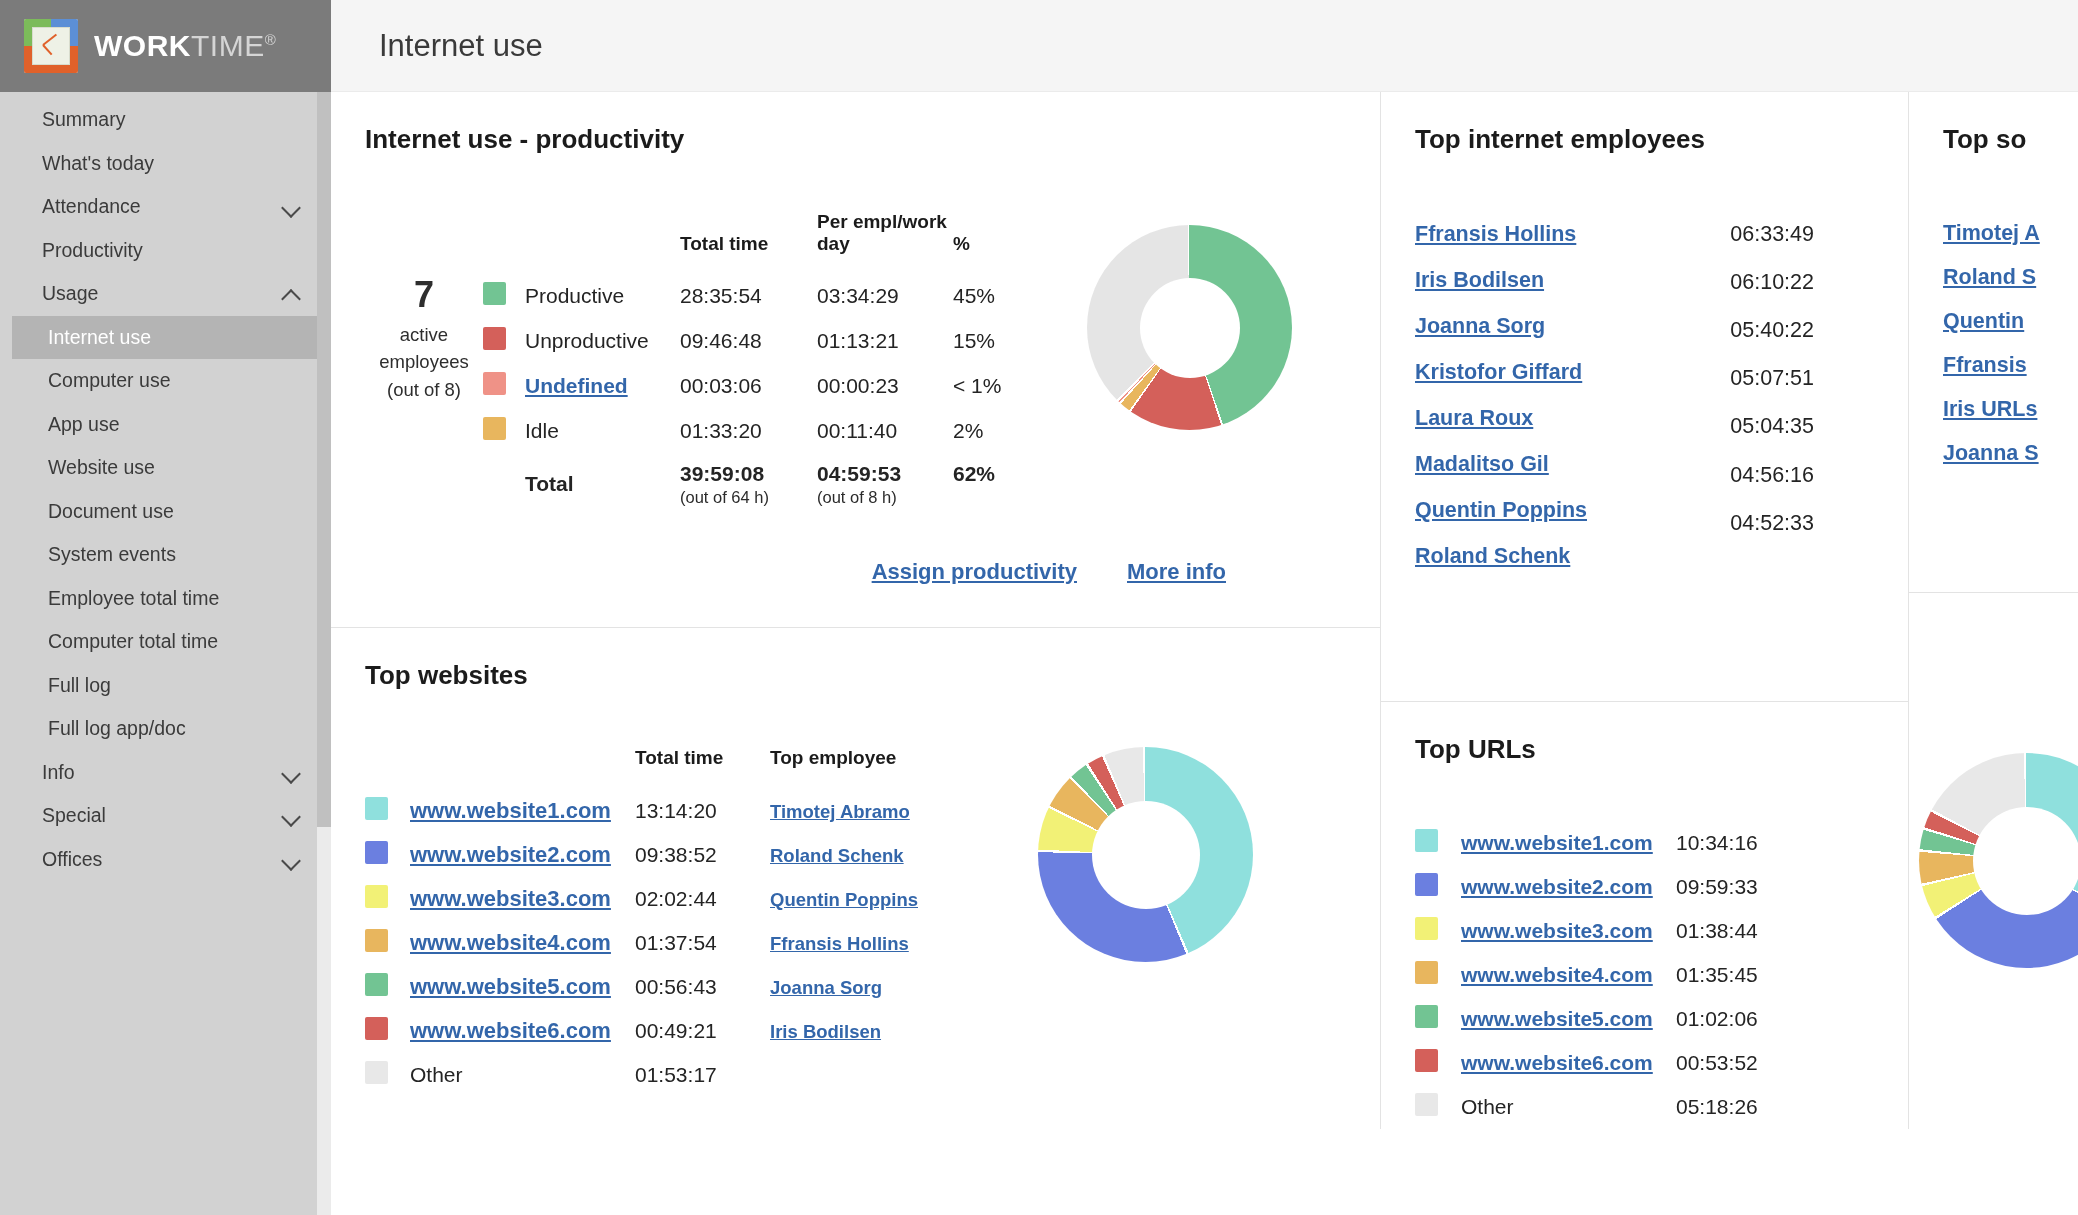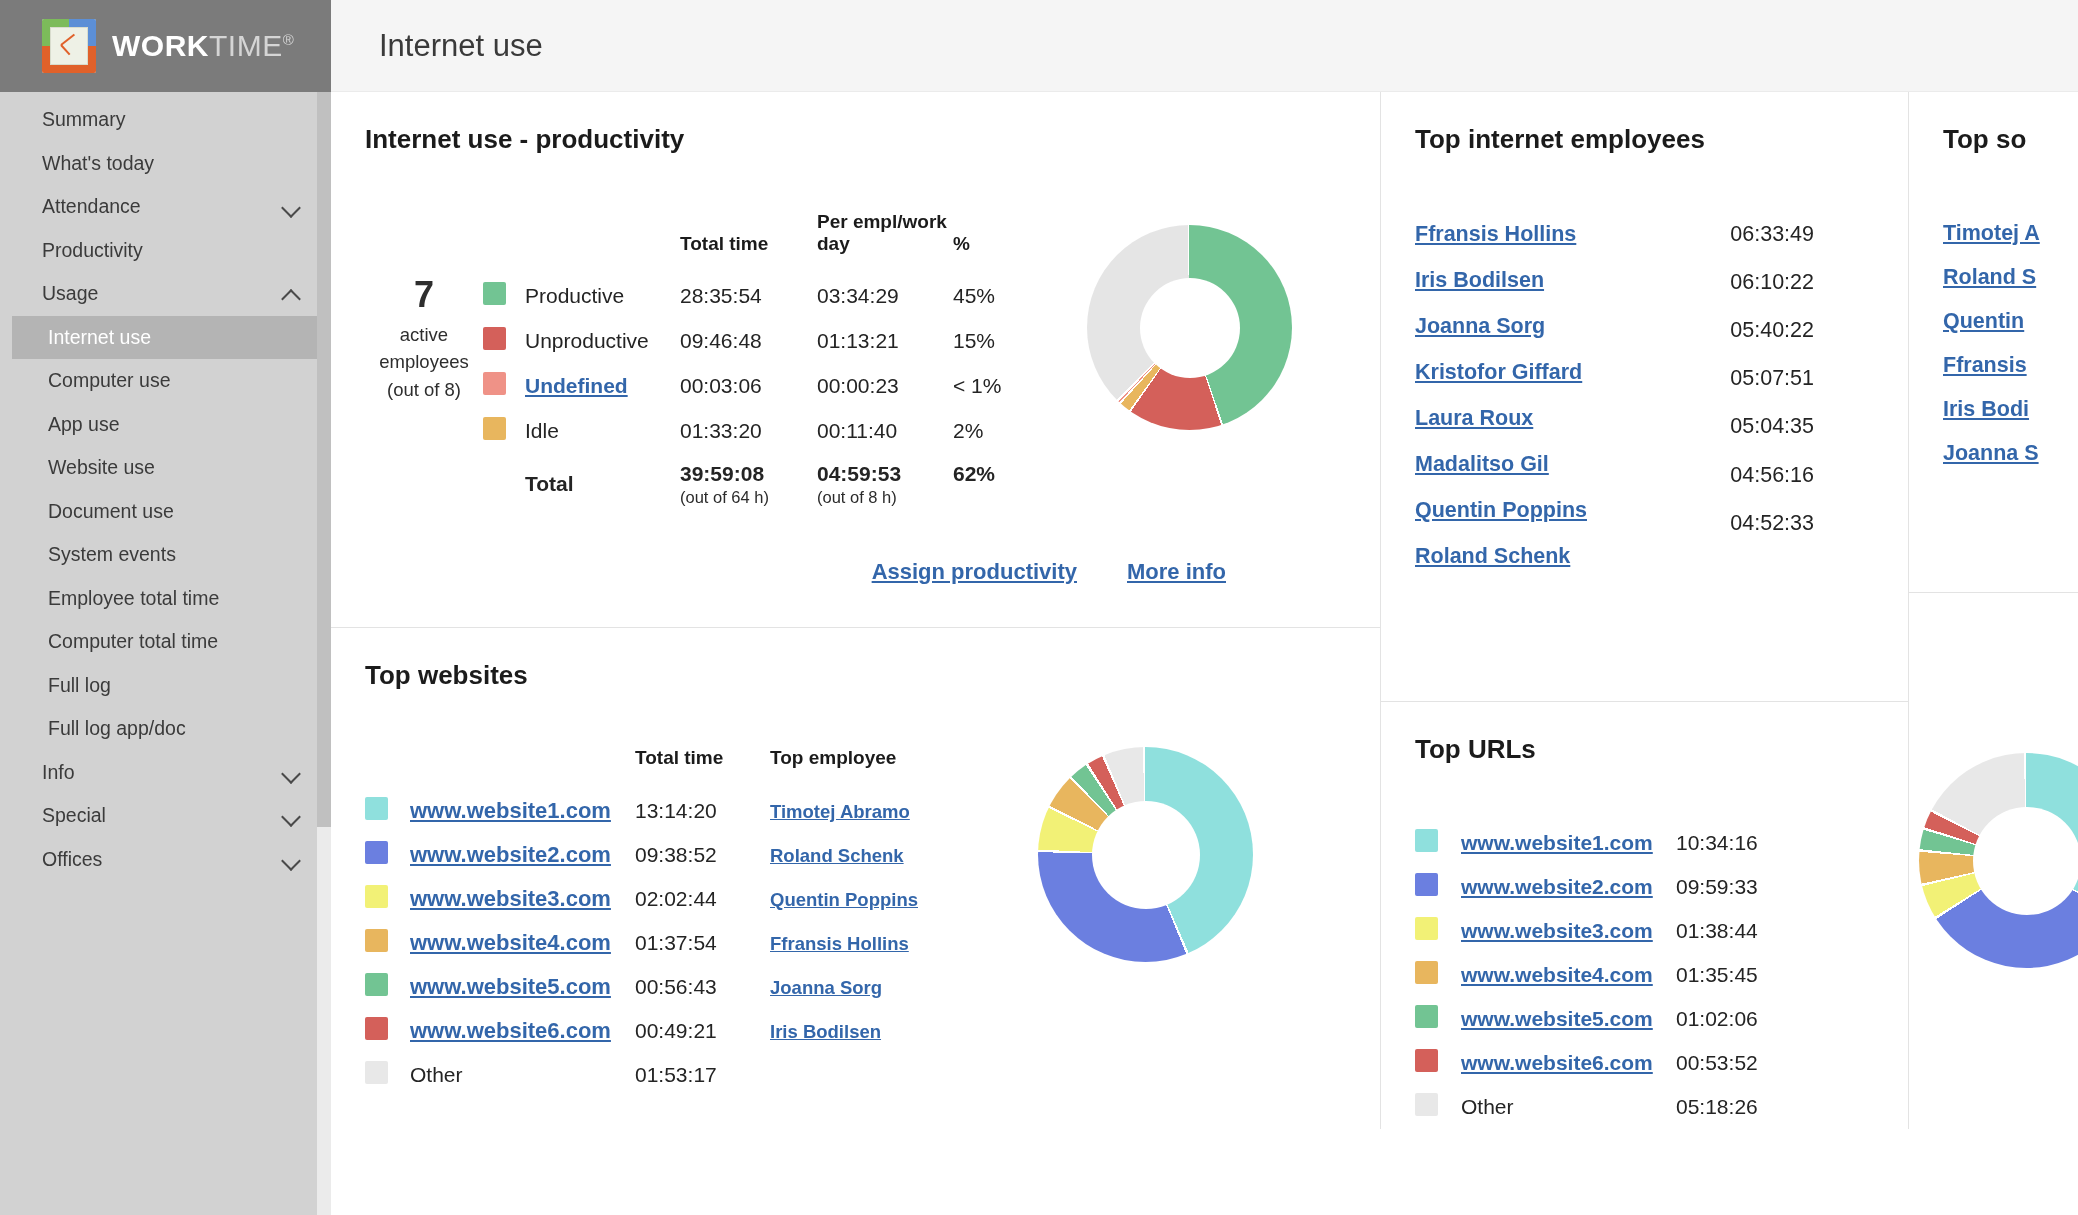--- a/index.html
+++ b/index.html
@@ -15,21 +15,21 @@
   .sidebar {
     width: 331px; height: 1215px;
     background: #d2d2d2;
     position: relative;
     flex: 0 0 331px;
   }
   .brand {
     height: 92px;
     background: #7b7b7b;
     display: flex; align-items: center;
-    padding-left: 42px;
+    padding-left: 24px;
     gap: 16px;
   }
   .logo-mark {
     width: 54px; height: 54px;
     position: relative;
     border-radius: 2px;
     overflow: hidden;
     background: #e8e8e0;
   }
   .logo-q { position: absolute; width: 50%; height: 50%; }
@@ -506,21 +506,21 @@
               <div class="emp-row">
                 <span class="nm lnk">Roland S</span>
               </div>
               <div class="emp-row">
                 <span class="nm lnk">Quentin</span>
               </div>
               <div class="emp-row">
                 <span class="nm lnk">Ffransis</span>
               </div>
               <div class="emp-row">
-                <span class="nm lnk">Iris Bodi</span>
+                <span class="nm lnk">Iris URLs</span>
               </div>
               <div class="emp-row">
                 <span class="nm lnk">Joanna S</span>
               </div>
             </div>
           <div class="hr" style="margin-top:117px;"></div>
         </section>
         <section class="card">
           <div style="padding-top:128px; padding-left:10px;">
             <div class="donut" id="donut-url" style="width: 215px; height: 215px; background: conic-gradient(rgb(143, 224, 221) 0deg, rgb(143, 224, 221) 121.186deg, rgb(255, 255, 255) 121.186deg, rgb(255, 255, 255) 122.586deg, rgb(107, 127, 224) 122.586deg, rgb(107, 127, 224) 237.058deg, rgb(255, 255, 255) 237.058deg, rgb(255, 255, 255) 238.458deg, rgb(242, 241, 118) 238.458deg, rgb(242, 241, 118) 256.134deg, rgb(255, 255, 255) 256.134deg, rgb(255, 255, 255) 257.534deg, rgb(232, 182, 94) 257.534deg, rgb(232, 182, 94) 274.642deg, rgb(255, 255, 255) 274.642deg, rgb(255, 255, 255) 276.042deg, rgb(114, 196, 147) 276.042deg, rgb(114, 196, 147) 286.644deg, rgb(255, 255, 255) 286.644deg, rgb(255, 255, 255) 288.044deg, rgb(212, 96, 90) 288.044deg, rgb(212, 96, 90) 297.058deg, rgb(255, 255, 255) 297.058deg, rgb(255, 255, 255) 298.458deg, rgb(232, 232, 232) 298.458deg, rgb(232, 232, 232) 358.6deg, rgb(255, 255, 255) 358.6deg, rgb(255, 255, 255) 360deg);">

